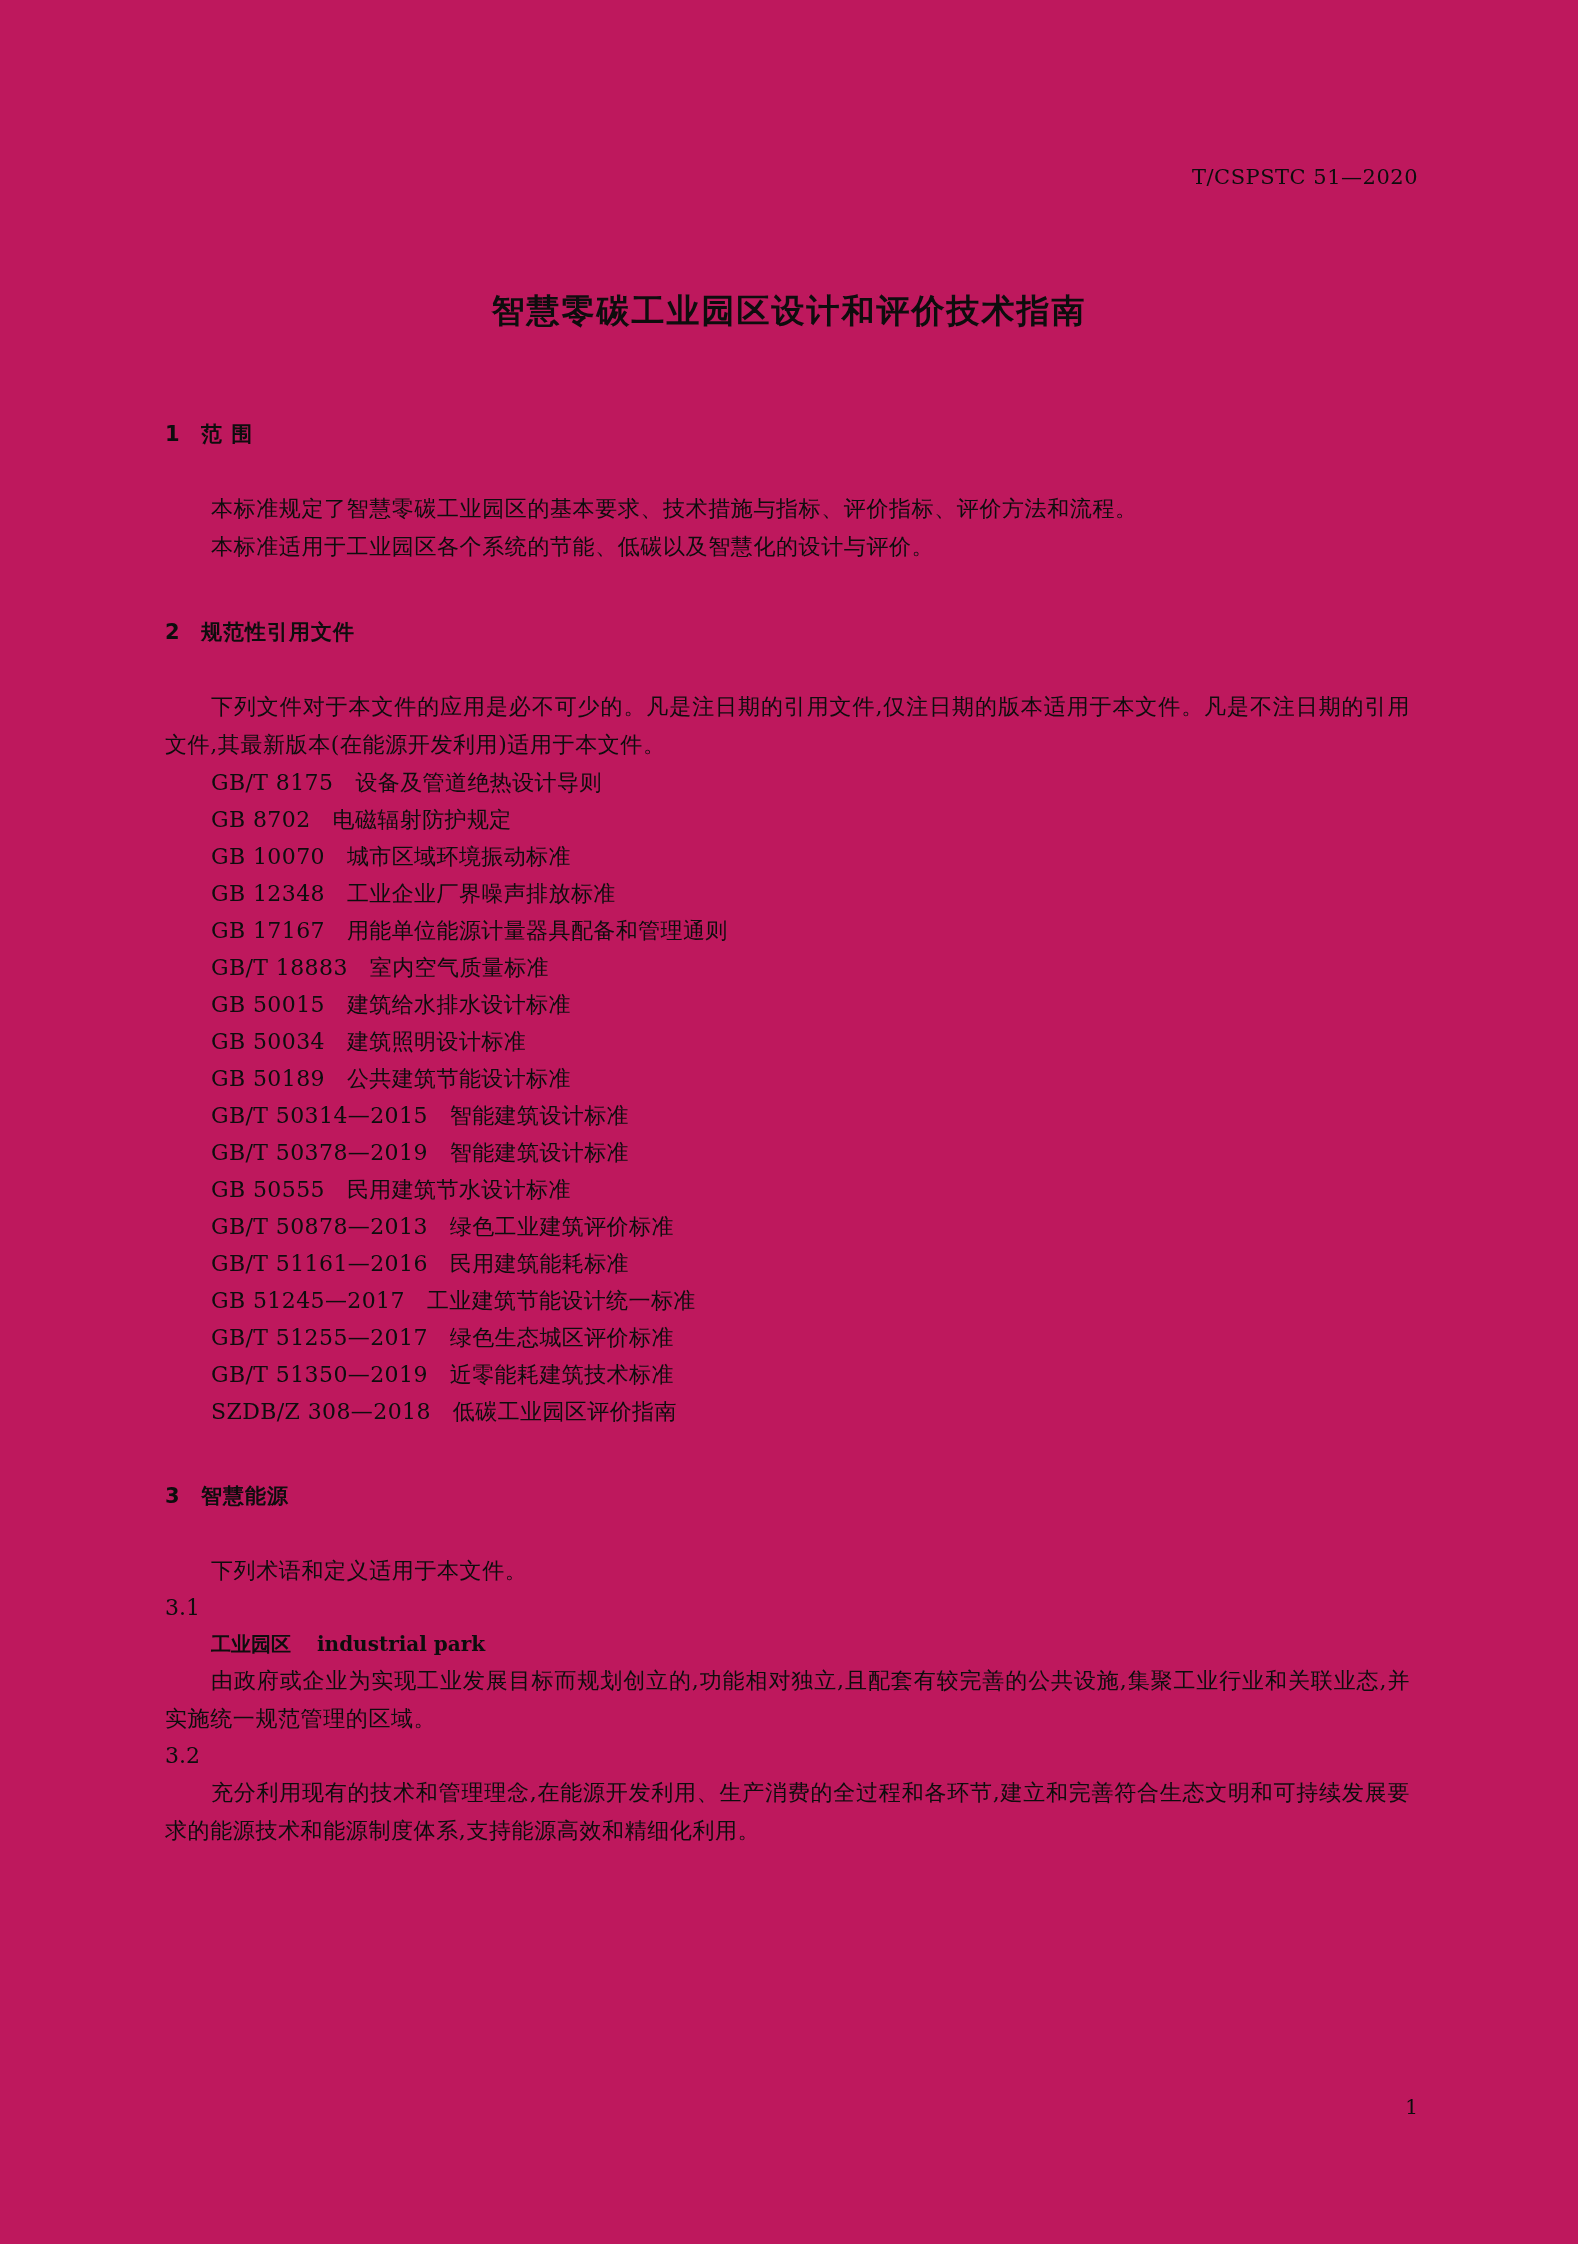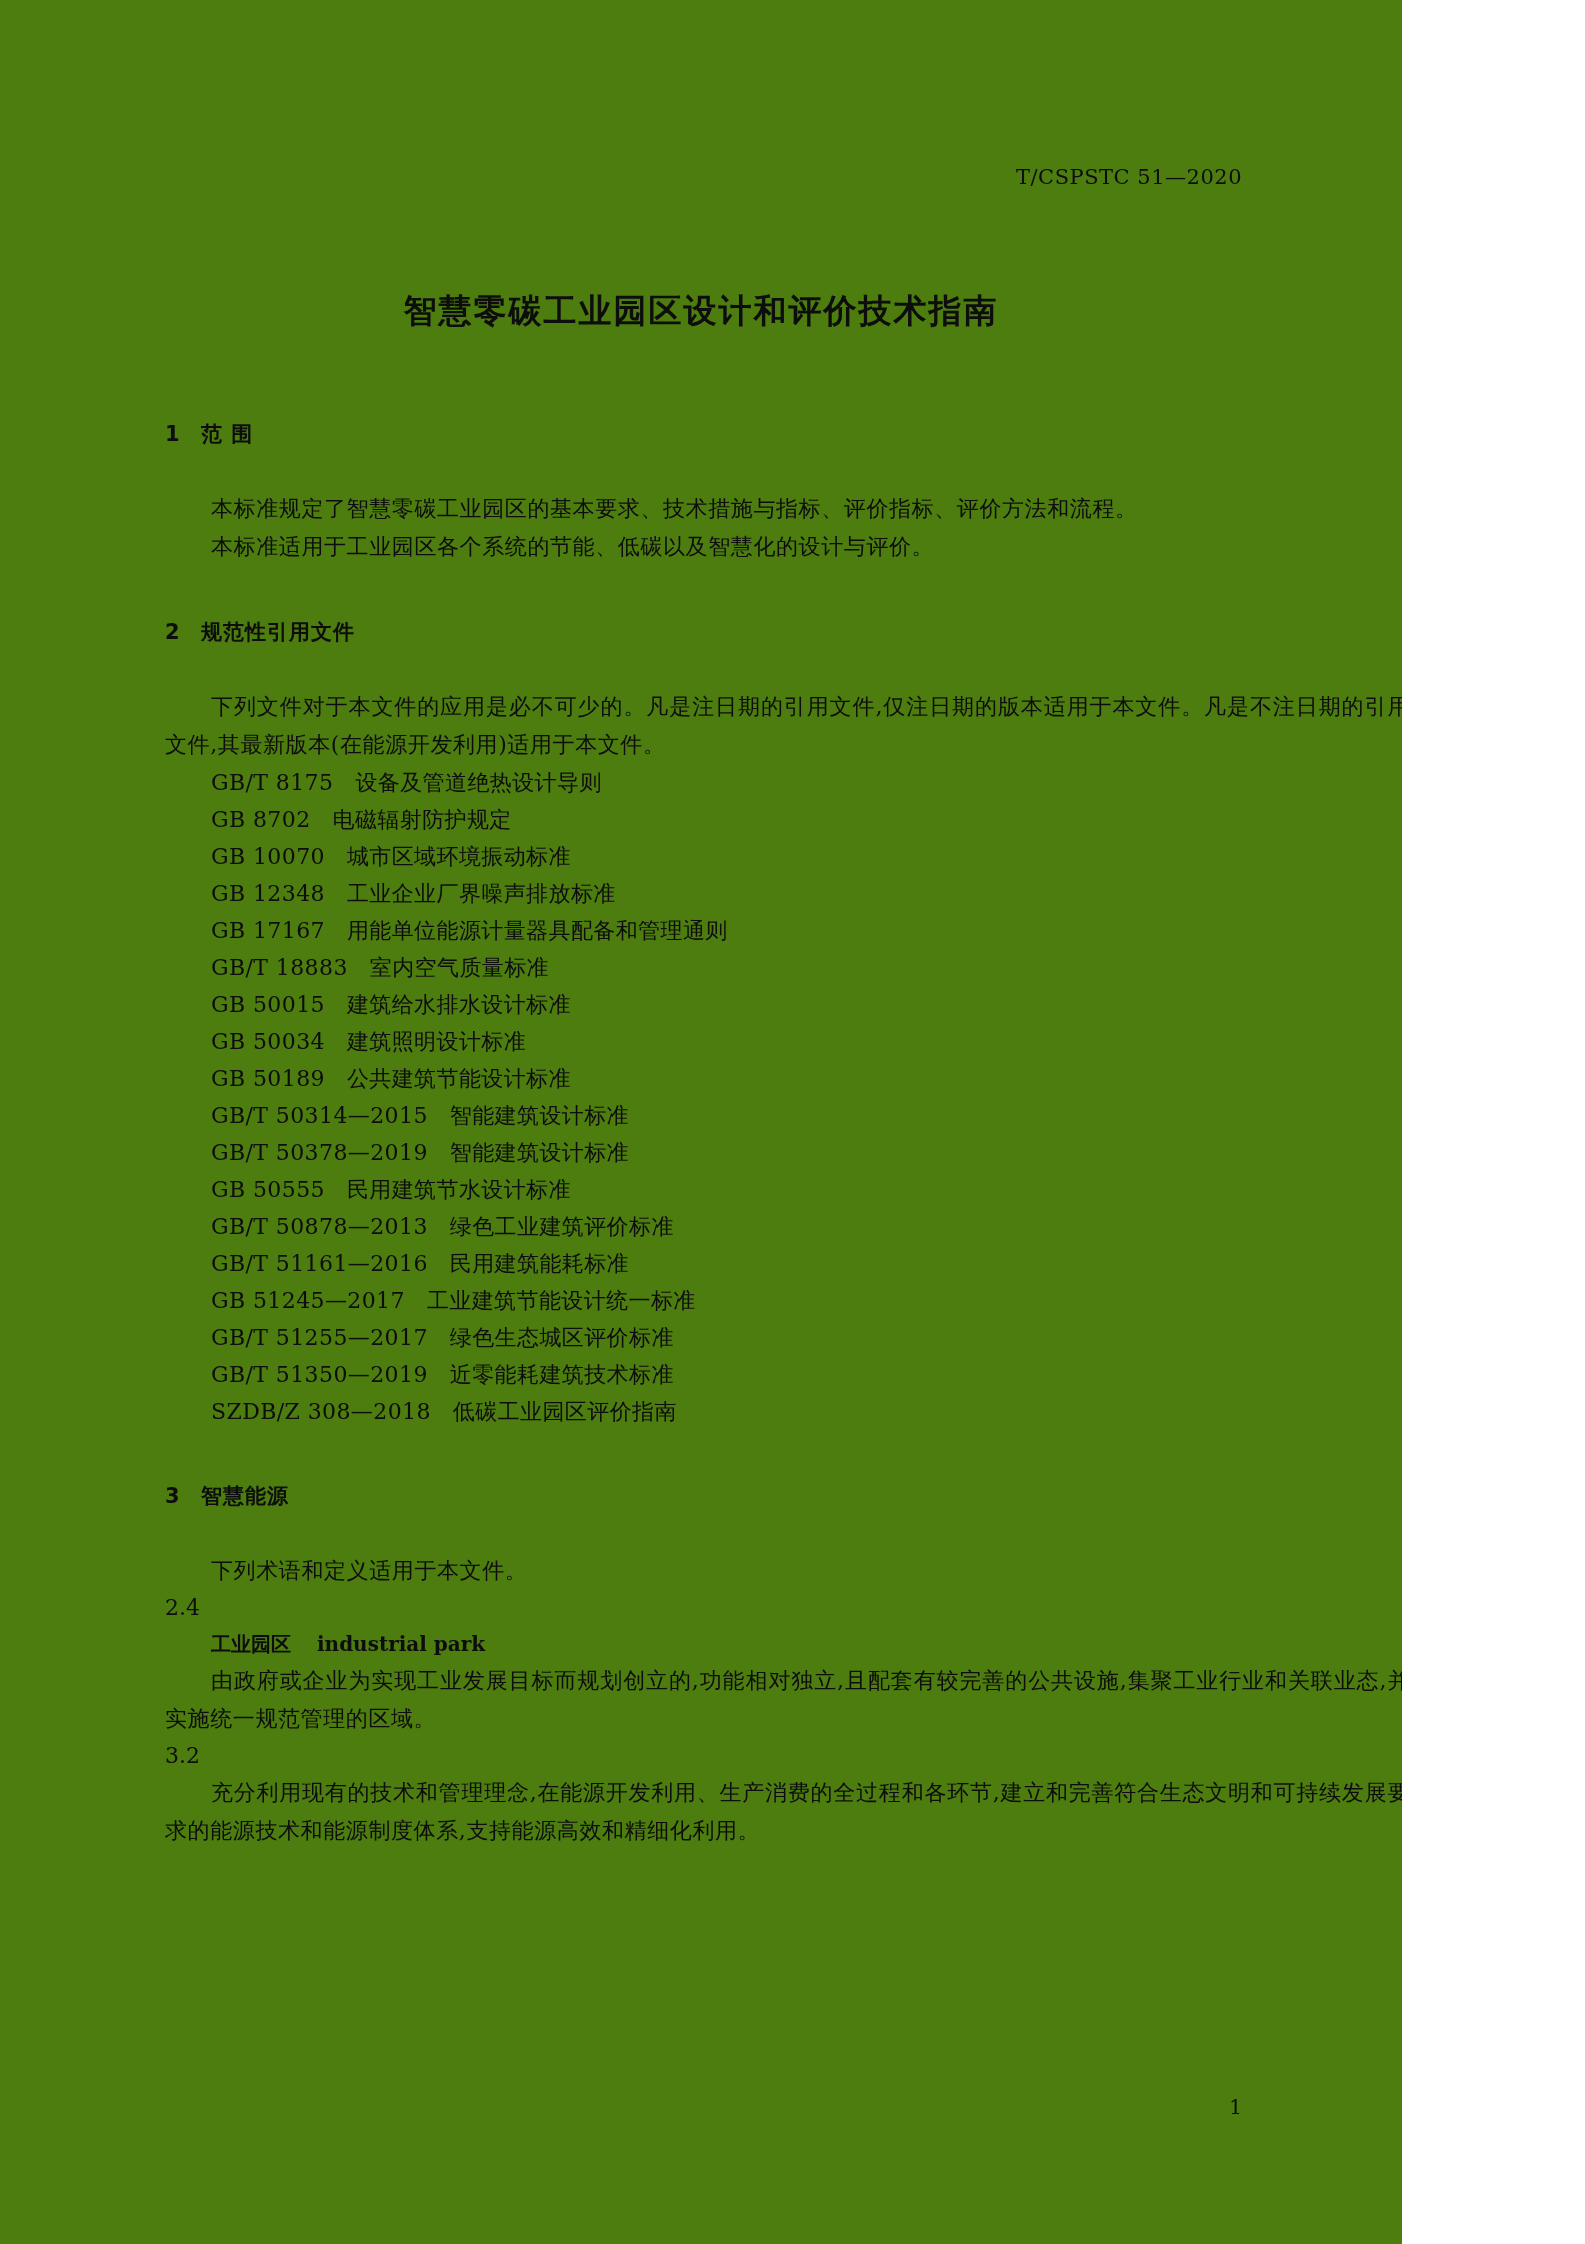--- a/index.html
+++ b/index.html
@@ -1,24 +1,24 @@
 <!DOCTYPE html>
 <html><head>
 <meta charset="utf-8">
 <style>
   html, body {
     margin: 0;
     padding: 0;
     background: #ffffff;
   }
   .page {
-    width: 1402px;
+    width: 1578px;
     height: 2244px;
     position: relative;
-    background: #4d7c0f;
+    background: #be185d;
     font-family: "DejaVu Serif", "Liberation Serif", serif;
     color: #0d0d0d;
     box-sizing: border-box;
     overflow: hidden;
   }
   .header-code {
     position: absolute;
     top: 165px;
     right: 160px;
     font-family: "DejaVu Serif", "Liberation Serif", serif;
@@ -156,21 +156,21 @@
     </ul>
 
     <div class="gap-l"></div>
 
     <p class="sec-head">
       <span class="num">3</span><span>智慧能源</span>
     </p>
     <div class="gap-m"></div>
     <p class="para indent">下列术语和定义适用于本文件。</p>
 
-    <p class="term-num">2.4</p>
+    <p class="term-num">3.1</p>
     <p class="term-head">
       <span>工业园区</span><span class="en">industrial park</span>
     </p>
     <p class="para indent">由政府或企业为实现工业发展目标而规划创立的,功能相对独立,且配套有较完善的公共设施,集聚工业行业和关联业态,并实施统一规范管理的区域。</p>
 
     <p class="term-num">3.2</p>
     <p class="para indent">充分利用现有的技术和管理理念,在能源开发利用、生产消费的全过程和各环节,建立和完善符合生态文明和可持续发展要求的能源技术和能源制度体系,支持能源高效和精细化利用。</p>
 
   </div>
 

